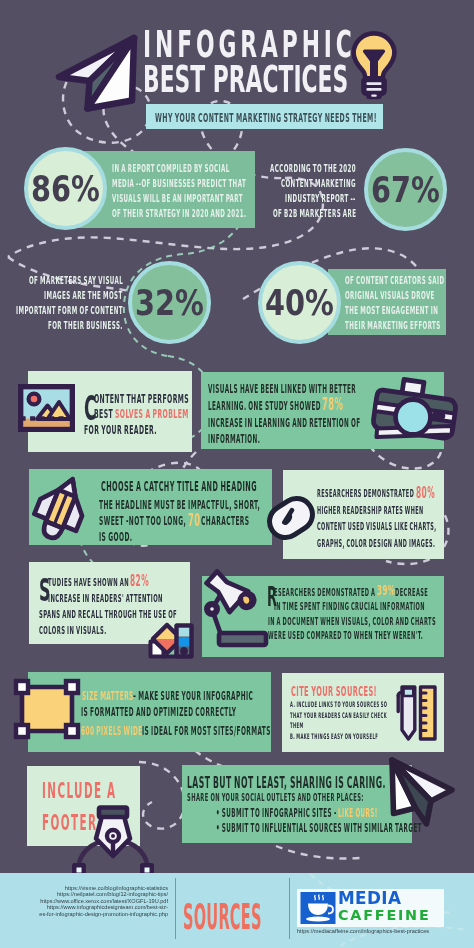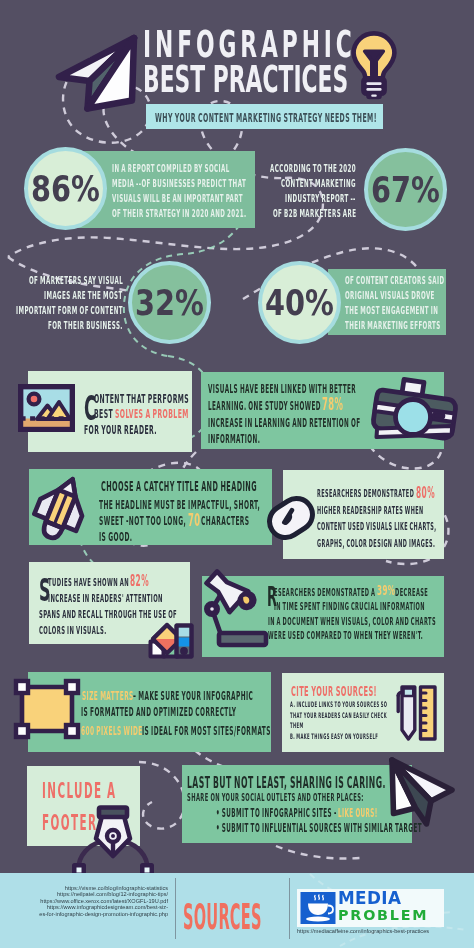--- a/index.html
+++ b/index.html
@@ -298,15 +298,15 @@
   <g fill="none" stroke="#FDFDFE" stroke-width="1.3" stroke-linecap="round">
     <path d="M18,6.5 C16.4,8 19.6,9.2 18,10.8"></path>
     <path d="M22,6 C20.4,7.5 23.6,8.7 22,10.3"></path>
     <path d="M26,6.5 C24.4,8 27.6,9.2 26,10.8"></path>
   </g>
   <path d="M11,14.5 L31,14.5 C31,22 27,26 21,26 C15,26 11,22 11,14.5 Z" fill="#FDFDFE"></path>
   <path d="M31,16.5 C34.5,16.5 36,18.5 36,20.5 C36,22.5 34.5,24.5 31,24.5" fill="none" stroke="#FDFDFE" stroke-width="1.8"></path>
   <ellipse cx="21" cy="30" rx="12" ry="2.6" fill="#FDFDFE"></ellipse>
 </svg>
 <div class="abs big" style="left:338px;top:890px;font-size:17.5px;line-height:17.5px;color:#1660CF;transform:scaleX(0.96);transform-origin:0 50%;letter-spacing:0.4px;white-space:nowrap;">MEDIA</div>
-<div class="abs big" style="left:338px;top:908px;font-size:14.5px;line-height:14.5px;color:#22AC39;transform:scaleX(0.99);transform-origin:0 50%;letter-spacing:1.8px;white-space:nowrap;">PROBLEM</div>
+<div class="abs big" style="left:338px;top:908px;font-size:14.5px;line-height:14.5px;color:#22AC39;transform:scaleX(0.99);transform-origin:0 50%;letter-spacing:1.8px;white-space:nowrap;">CAFFEINE</div>
 <div class="abs" style="left:297px;top:928px;font-family:'Liberation Sans',sans-serif;font-size:5.6px;line-height:7px;color:#2F3E46;white-space:nowrap;">https://mediacaffeine.com/infographics-best-practices</div>
 </div>
 
 </body></html>

